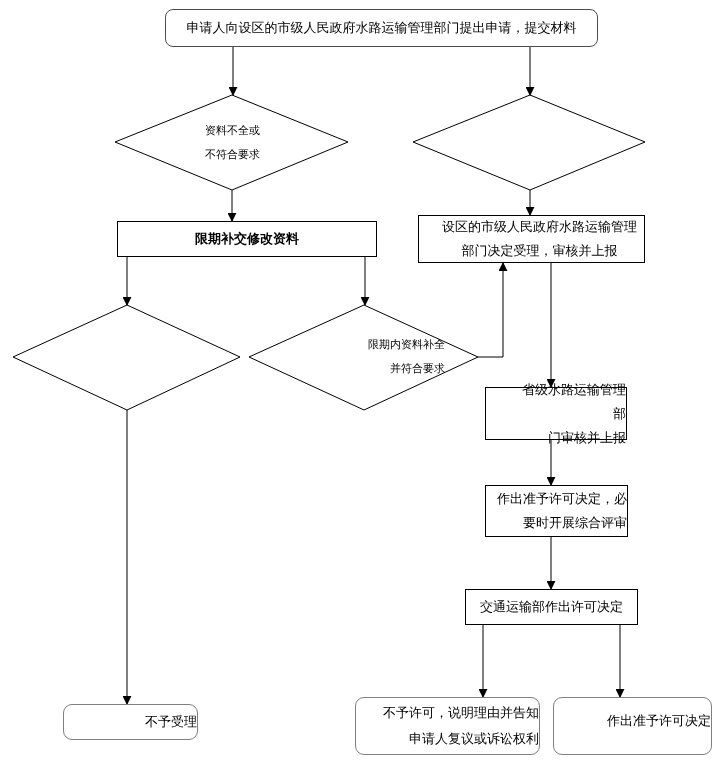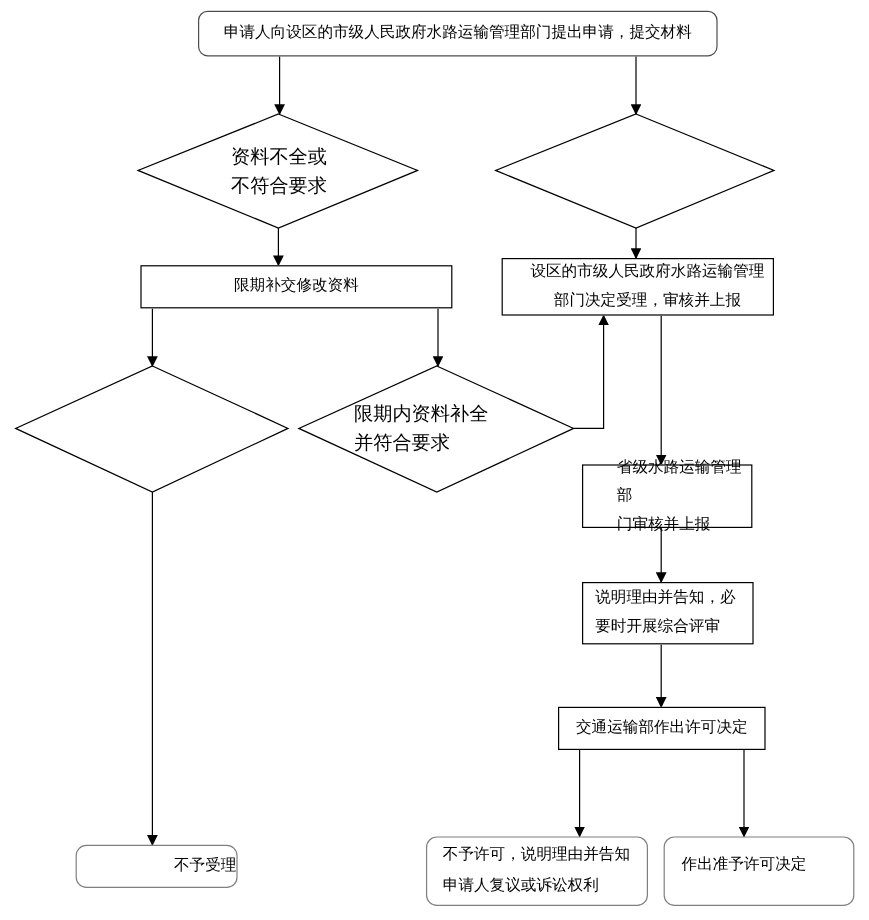--- a/index.html
+++ b/index.html
@@ -25,26 +25,26 @@
   }
   .rect{border:1px solid #000000;}
   .rounded{border:1px solid #7f7f7f;border-radius:9px;}
   .rounded-dark{border:1px solid #4d4d4d;border-radius:8px;}
   .diamond-label{
     position:absolute;
     box-sizing:border-box;
     display:flex;
     align-items:center;
     justify-content:center;
-    font-size:16px;
+    font-size:11px;
     line-height:24px;
     text-align:center;
     background:transparent;
   }
-  .left-align{justify-content:flex-start;text-align:left;}
+  .left-align{justify-content:flex-start;text-align:right;}
   .top-align{align-items:flex-start;}
   .node-label{white-space:pre-line;display:block;width:100%;}
 </style>
 </head>
 <body>
 
 <div id="canvas">
 
   <svg id="wires" viewBox="0 0 724 767" xmlns="http://www.w3.org/2000/svg">
     <defs>
@@ -79,36 +79,36 @@
 
   <div class="diamond-label" style="left:145px;top:95px;width:175px;height:95px;">
     <span class="node-label">资料不全或
 不符合要求</span>
   </div>
   <div class="diamond-label left-align" style="left:295px;top:308px;width:150px;height:98px;">
     <span class="node-label">限期内资料补全
 并符合要求</span>
   </div>
 
-  <div class="node rect" style="left:117px;top:221px;width:260px;height:36px;">
+  <div class="node rect" style="left:117px;top:221px;width:260px;height:36px;font-weight:bold;">
     <span class="node-label">限期补交修改资料</span>
   </div>
 
   <div class="node rect" style="left:418px;top:215px;width:227px;height:48px;padding-left:16px;">
     <span class="node-label">设区的市级人民政府水路运输管理
 部门决定受理，审核并上报</span>
   </div>
 
   <div class="node rect left-align" style="left:485px;top:387px;width:142px;height:53px;padding-left:28px;">
     <span class="node-label">省级水路运输管理部
 门审核并上报</span>
   </div>
 
   <div class="node rect left-align" style="left:485px;top:485px;width:143px;height:52px;padding-left:10px;">
-    <span class="node-label">说明理由并告知，必
+    <span class="node-label">作出准予许可决定，必
 要时开展综合评审</span>
   </div>
 
   <div class="node rect" style="left:465px;top:589px;width:173px;height:36px;">
     <span class="node-label">交通运输部作出许可决定</span>
   </div>
 
   <div class="node rounded" style="left:63px;top:704px;width:135px;height:36px;text-align:right;">
     <span class="node-label">不予受理</span>
   </div>

